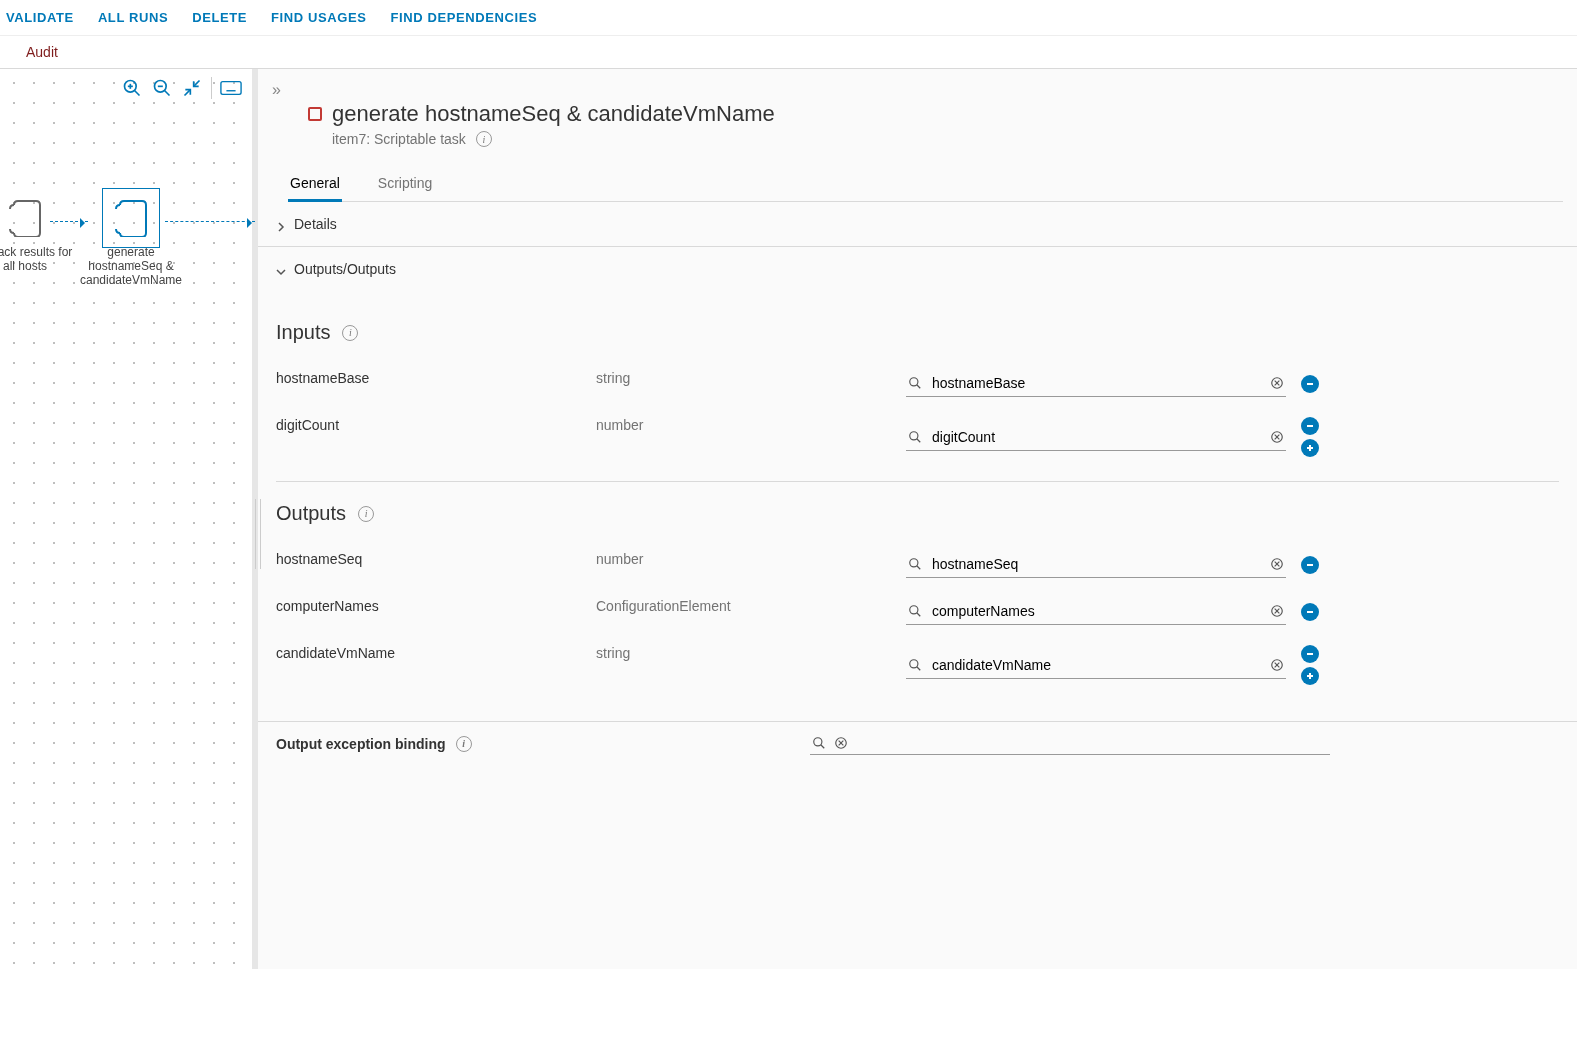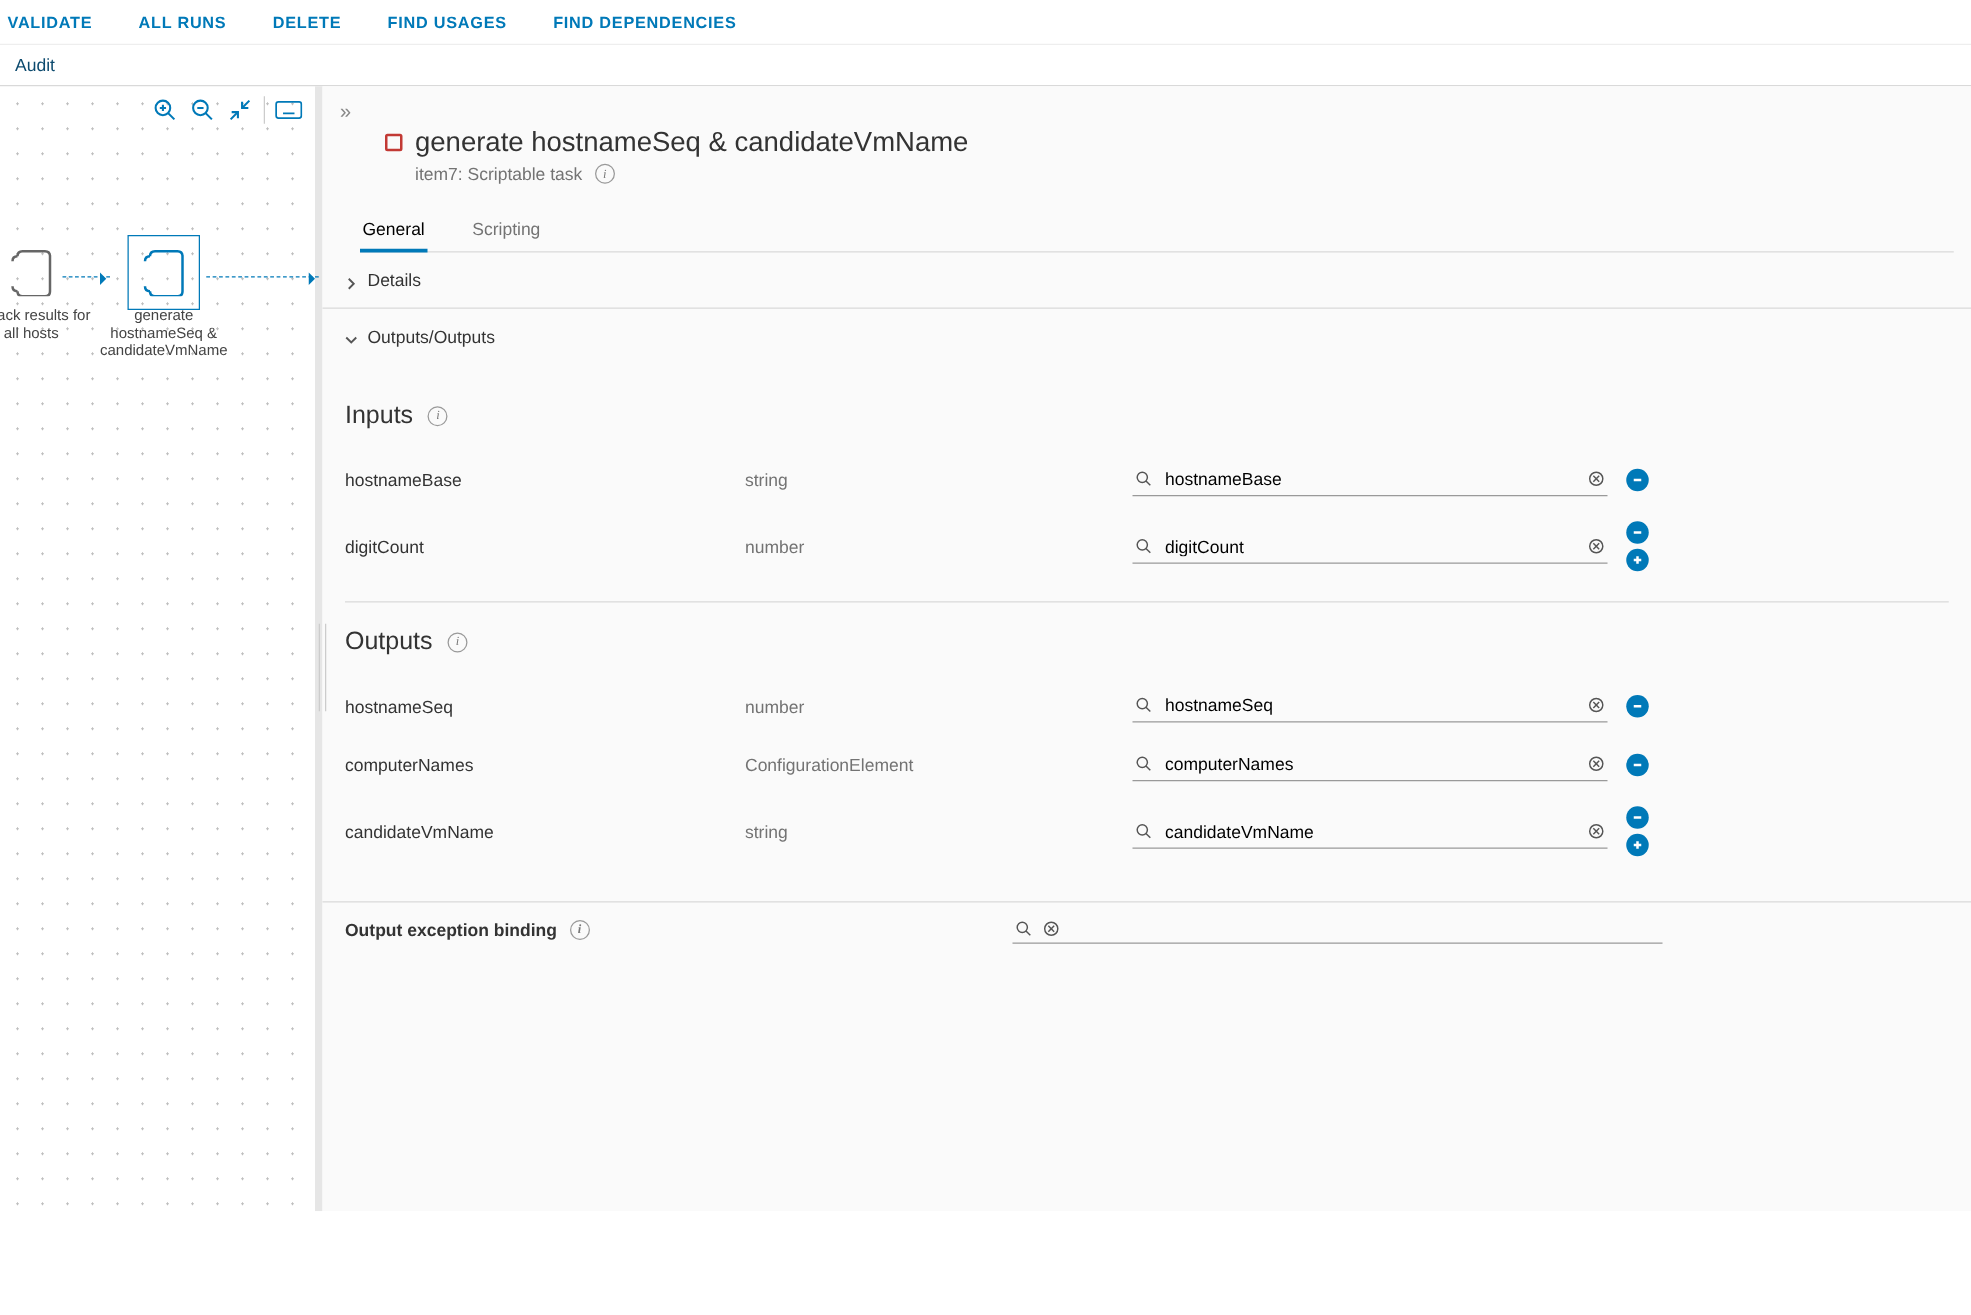--- a/index.html
+++ b/index.html
@@ -7,23 +7,23 @@
     --blue-dark:#006A9E;
     --text:#333;
     --muted:#737373;
     --border:#D9D9D9;
     --bg:#FAFAFA;
     --bg2:#F5F5F5;
     --dot:#BFBFBF;
   }
   *{box-sizing:border-box}
   body{margin:0;font-family:"Metropolis","Segoe UI",Arial,sans-serif;color:var(--text);font-size:14px;background:#fff;width:1577px}
-  .toolbar{display:flex;gap:37px;padding:10px 6px;border-bottom:1px solid #eee}
+  .toolbar{display:flex;gap:24px;padding:10px 6px;border-bottom:1px solid #eee}
   .toolbar a{color:var(--blue);font-weight:600;letter-spacing:.6px;font-size:13px;text-decoration:none;cursor:pointer}
-  .audit-bar{border-bottom:1px solid var(--border);padding:8px 12px;color:#0c4a6e}
+  .audit-bar{border-bottom:1px solid var(--border);padding:8px 26px;color:#7f1d1d}
   .layout{display:flex;min-height:900px}
   .canvas{width:258px;position:relative;border-right:6px solid #e6e6e6;background-image:radial-gradient(circle,var(--dot) 1px,transparent 1px);background-size:20px 20px;background-position:4px 4px}
   .canvas-toolbar{position:absolute;top:8px;right:10px;display:flex;align-items:center;gap:8px}
   .ct-btn{color:var(--blue);cursor:pointer;display:flex;align-items:center;justify-content:center;width:22px;height:22px}
   .ct-sep{width:1px;height:22px;background:#ccc}
   .node{position:absolute;text-align:center;font-size:12px;color:#444;width:110px}
   .node-rect{width:40px;height:42px;margin:0 auto 6px;display:flex;align-items:center;justify-content:center;stroke:#666}
   .node-rect.selected{outline:1px solid var(--blue);outline-offset:8px}
   .node-rect svg{display:block}
   .arrow{position:absolute;height:2px;border-top:1px dashed var(--blue)}
@@ -39,21 +39,21 @@
   .tabs{display:flex;gap:34px;margin:22px 0 0 16px;border-bottom:1px solid var(--border)}
   .tab{padding:6px 2px 10px;cursor:pointer;color:var(--muted)}
   .tab.active{color:#000;position:relative}
   .tab.active:after{content:"";position:absolute;left:0;right:0;bottom:-1px;height:3px;background:var(--blue)}
   .section{border-bottom:1px solid var(--border)}
   .sec-head{padding:14px 18px;display:flex;align-items:center;gap:8px;cursor:pointer;font-weight:500}
   .sec-head.small{font-weight:400}
   .caret{width:10px;height:10px;display:inline-block}
   .sec-body{padding:10px 18px 26px 18px}
   .group-title{display:flex;align-items:center;gap:12px;font-size:20px;margin:20px 0 16px 0}
-  .row{display:flex;align-items:center;padding:10px 0;gap:20px}
+  .row{display:flex;padding:10px 0;gap:20px}
   .c-name{width:300px;font-weight:500}
   .c-type{width:290px;color:var(--muted)}
   .c-bind{flex:1;display:flex;align-items:center;gap:10px}
   .bind-field{flex:1;max-width:380px;display:flex;align-items:center;border-bottom:1px solid #999;padding:4px 2px;gap:8px}
   .bind-field input{border:none;outline:none;flex:1;font-size:14px;background:transparent}
   .clear-ic,.search-ic{color:#666;cursor:pointer;display:inline-flex}
   .action-col{display:flex;flex-direction:column;gap:4px;align-items:center;width:28px}
   .circ-btn{width:18px;height:18px;border-radius:50%;background:var(--blue);color:#fff;display:flex;align-items:center;justify-content:center;font-size:14px;font-weight:700;cursor:pointer;line-height:1}
   hr.group-sep{border:none;border-top:1px solid var(--border);margin:14px 0 6px}
   .exc-row{display:flex;align-items:center;gap:14px;padding:6px 0 26px 0}

